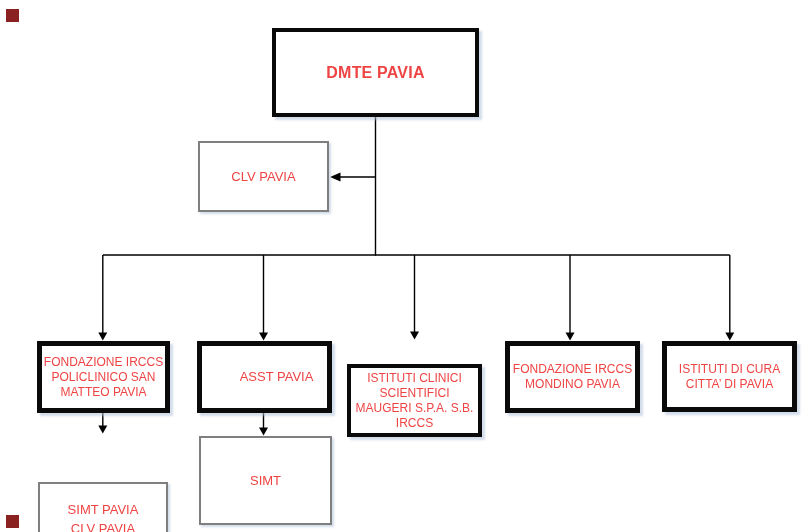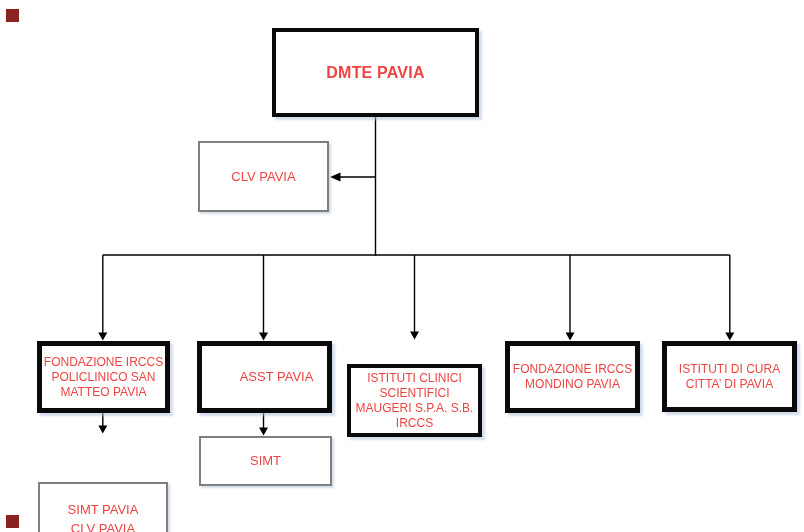--- a/index.html
+++ b/index.html
@@ -133,17 +133,17 @@
   <div class="box box-strong" style="left:662px;top:341px;width:135px;height:71px;">
     <span class="label">ISTITUTI DI CURA
 CITTA’ DI PAVIA</span>
   </div>
 
   <div class="box box-light" style="left:38px;top:434px;width:130px;height:74px;margin-top:48px;">
     <span class="label label-wide">SIMT PAVIA
 CLV PAVIA</span>
   </div>
 
-  <div class="box box-light" style="left:199px;top:436px;width:133px;height:50px;">
+  <div class="box box-light" style="left:199px;top:436px;width:133px;height:89px;">
     <span class="label label-mid">SIMT</span>
   </div>
 
 </div>
 
 </body></html>

